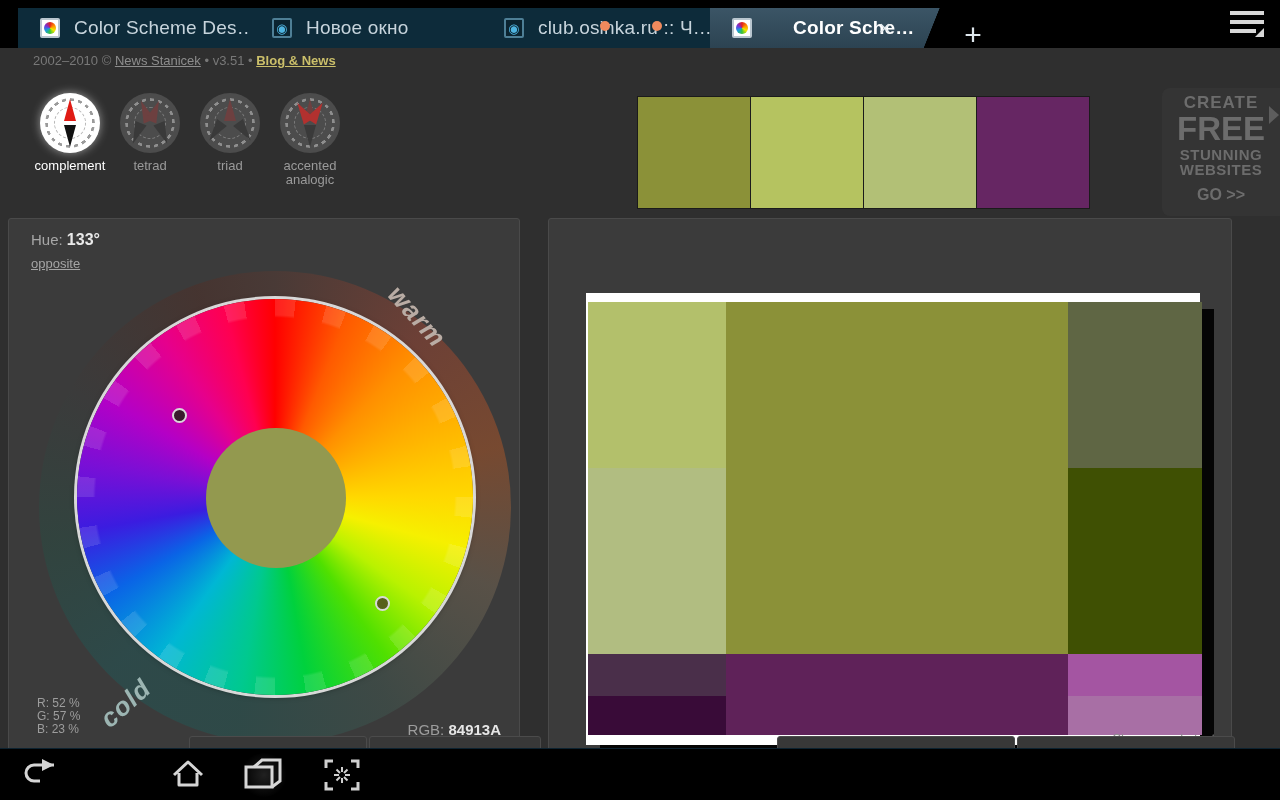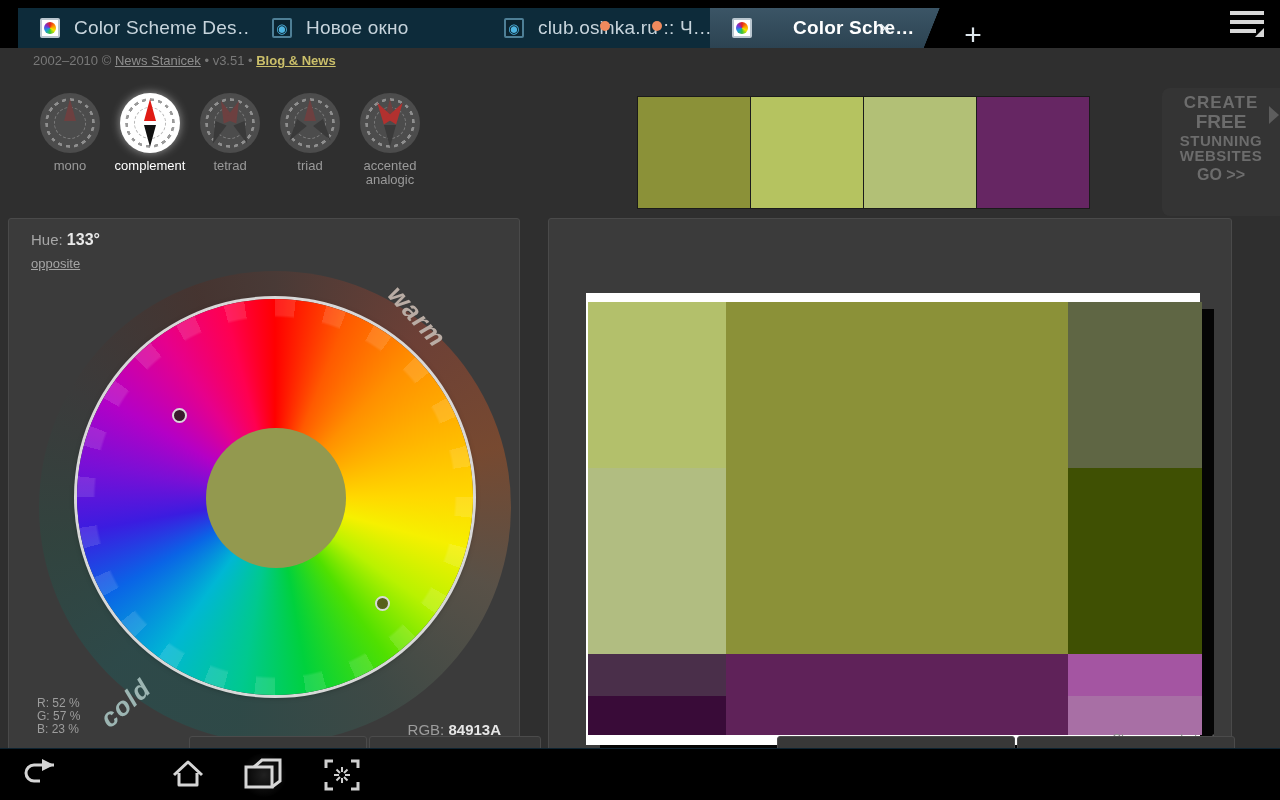--- a/index.html
+++ b/index.html
@@ -153,23 +153,23 @@
 
   
   .adbox {
     position: absolute; right: 0px; top: 40px;
     width: 118px; height: 128px;
     background: #343434; border-radius: 8px 0 0 8px;
     text-align: center; padding-top: 6px;
     color: #6c6c6c; line-height: 1;
   }
   .adbox .l1 { font-size: 17px; letter-spacing: 1px; font-weight: bold; }
-  .adbox .l2 { font-size: 19px; font-weight: bold; margin: 1px 0 2px; }
+  .adbox .l2 { font-size: 33px; font-weight: bold; margin: 1px 0 2px; }
   .adbox .l3, .adbox .l4 { font-size: 15px; font-weight: bold; letter-spacing: .5px; }
-  .adbox .l5 { font-size: 16px; font-weight: bold; margin-top: 4px; }
+  .adbox .l5 { font-size: 16px; font-weight: bold; margin-top: 10px; }
   .ad-arrow {
     position: absolute; right: 1px; top: 58px;
     width: 0; height: 0;
     border-top: 9px solid transparent; border-bottom: 9px solid transparent;
     border-left: 10px solid #5d5d5d;
   }
 
   
   .panel {
     position: absolute; background: #3b3b3b;
@@ -346,28 +346,20 @@
     </div>
   </div>
 
   <div class="page">
 
     <div class="credits">
       <span>2002–2010 © </span><a href="#">News Stanicek</a><span> • v3.51 • </span><a href="#" class="news">Blog &amp; News</a>
     </div>
 
     <div class="schemetypes">
-      <div class="stype">
-        <div class="wheel">
-          <div class="ring"></div>
-            <div class="inner"></div>
-          <div class="needle up dim-up"></div>
-        </div>
-        <label>mono</label>
-      </div>
       <div class="stype sel">
         <div class="wheel">
           <div class="ring"></div>
             <div class="inner"></div>
           <div class="needle up"></div>
             <div class="needle down"></div>
         </div>
         <label>complement</label>
       </div>
       <div class="stype">

